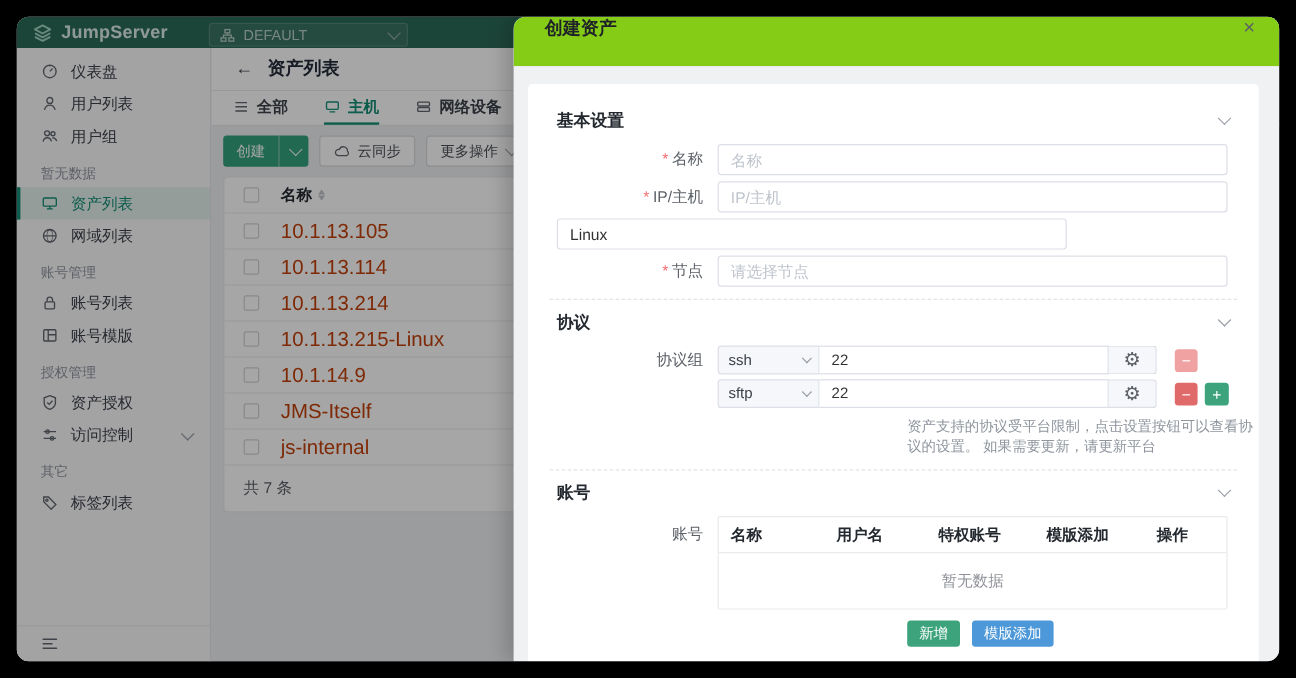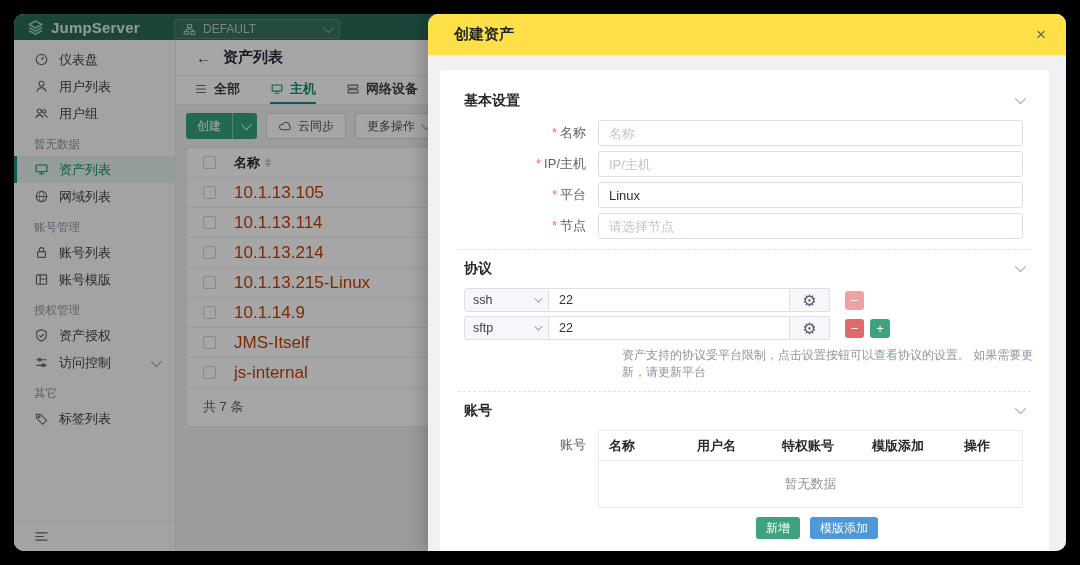--- a/index.html
+++ b/index.html
@@ -80,22 +80,22 @@
   .tfoot { height:38px; display:flex; align-items:center; padding-left:16px;
     font-size:13px; color:#5a5e66; }
 
   
   .mask { position:absolute; inset:0; background:rgba(0,0,0,.35); z-index:10; }
 
   
   .drawer { position:absolute; left:414px; top:0; right:0; bottom:0; z-index:20;
     background:#f0f1f3; border-top-left-radius:10px; overflow:hidden;
     box-shadow:-6px 0 16px rgba(0,0,0,.18); }
-  .drawer-head { height:42px; background:#fde047; border-bottom:1px solid #e9ebee;
-    display:flex; align-items:center; padding:0 20px 0 26px; border-top-left-radius:10px; }
+  .drawer-head { height:42px; background:#84cc16; border-bottom:1px solid #e9ebee;
+    display:flex; padding:0 20px 0 26px; border-top-left-radius:10px; }
   .drawer-title { font-size:15px; font-weight:700; color:#1f2329; flex:1; }
   .drawer-close { font-size:17px; color:#5c6168; cursor:pointer; line-height:1; }
   .drawer-body { position:absolute; top:42px; left:0; right:0; bottom:0; overflow:hidden; }
   .form-card { margin:14px 17px 0 12px; background:#fff; border-radius:4px;
     height:640px; padding-top:12px; position:relative; }
 
   .sec-title { position:relative; padding:10px 46px 0 24px; font-size:14px; font-weight:700;
     color:#24292f; }
   .sec-title .chev { position:absolute; right:26px; top:14px; }
   .dash { border-top:1px dashed #e2e4e8; margin:10px 18px 0 18px; }
@@ -403,37 +403,37 @@
         <div class="fields">
           <div class="field">
             <span class="flabel"><span class="req">*</span><span>名称</span></span>
             <input class="finput" placeholder="名称" style="">
           </div>
           <div class="field">
             <span class="flabel"><span class="req">*</span><span>IP/主机</span></span>
             <input class="finput" placeholder="IP/主机" style="">
           </div>
           <div class="field">
-            <span class="flabel"><span class="req">*</span><span>平台</span></span>
             <input class="finput" value="Linux" style="">
           </div>
           <div class="field">
             <span class="flabel"><span class="req">*</span><span>节点</span></span>
             <input class="finput" placeholder="请选择节点" style="">
           </div>
         </div>
 
         <div class="dash"></div>
 
         <div class="sec-title">
           <span>协议</span>
           <span class="chev"></span>
         </div>
         <div class="fields">
           <div class="field top">
+            <span class="flabel" style="line-height:24px">协议组</span>
             <div>
               <div class="proto-row">
                 <div class="psel">
                   <span>ssh</span>
                   <span class="chev"></span>
                 </div>
                 <input class="pport" value="22" style="">
                 <div class="pgear">
                   <span>⚙</span>
                 </div>

